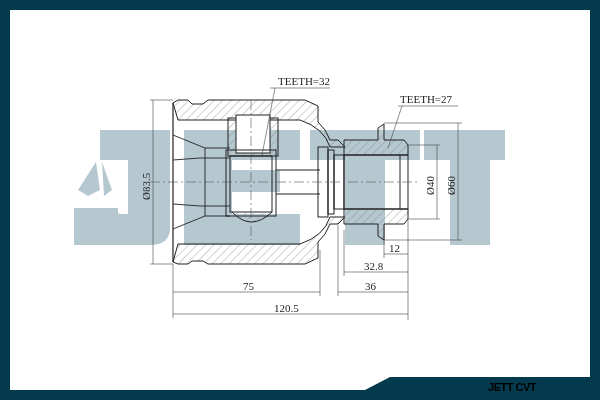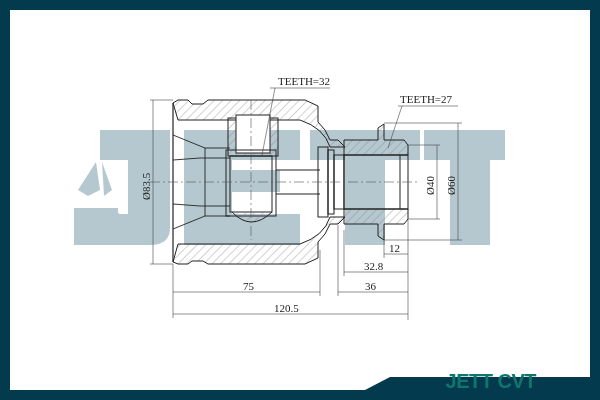--- a/index.html
+++ b/index.html
@@ -1,19 +1,19 @@
 <!DOCTYPE html>
 <html><head>
 <meta charset="utf-8">
 <style>
   html, body { margin: 0; padding: 0; }
   body { width: 600px; height: 400px; position: relative; overflow: hidden; background: #ffffff; font-family: "Liberation Serif", serif; }
   .frame { position: absolute; left: 0; top: 0; width: 600px; height: 400px; background: #043a4e; }
   svg.drawing { position: absolute; left: 0; top: 0; }
-  .brand { position: absolute; right: 64px; bottom: 7px; color: #0f766e; font-family: "Liberation Sans", sans-serif; font-weight: bold; font-size: 20px; letter-spacing: -0.5px; }
+  .brand { position: absolute; right: 64px; bottom: 7px; color: #000000; font-family: "Liberation Sans", sans-serif; font-weight: bold; font-size: 11px; letter-spacing: -0.5px; }
 </style>
 </head>
 <body>
 
 <div class="frame"></div>
 
 <svg class="drawing" width="600" height="400" viewBox="0 0 600 400" xmlns="http://www.w3.org/2000/svg">
   <defs>
     <pattern id="hatch" patternUnits="userSpaceOnUse" width="6" height="6" patternTransform="rotate(45)">
       <line x1="0" y1="0" x2="0" y2="6" stroke="#7a7a7a" stroke-width="0.7"></line>

